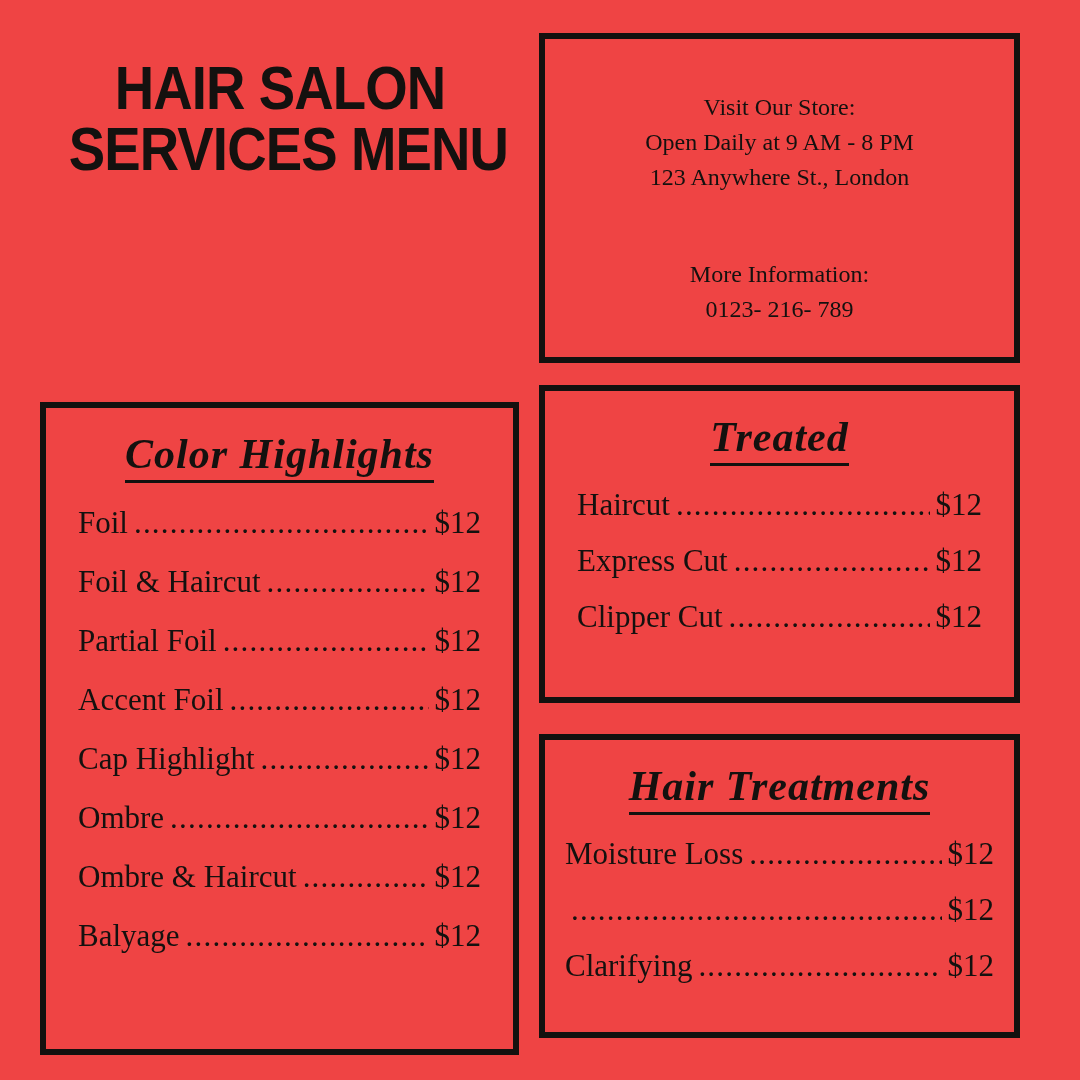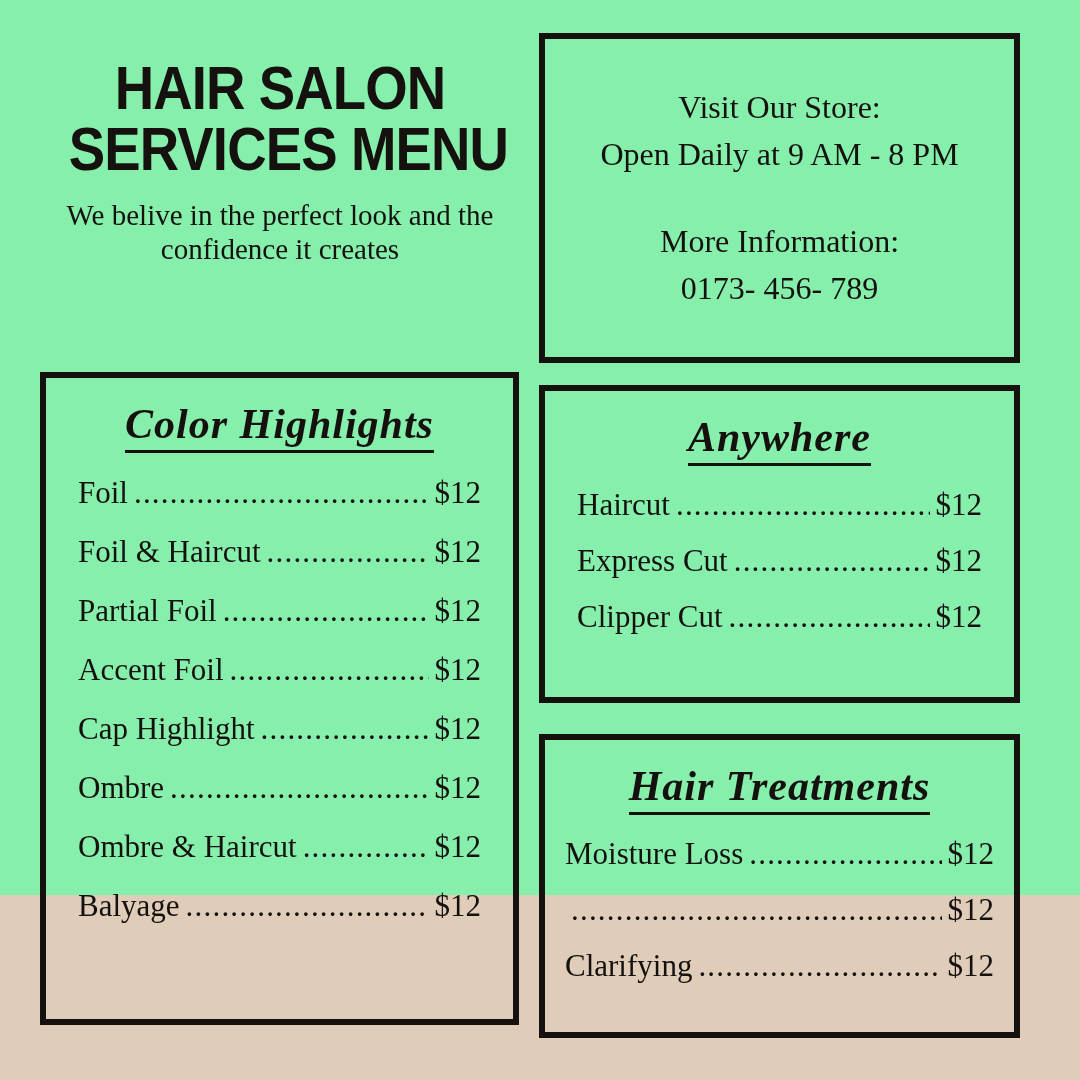--- a/index.html
+++ b/index.html
@@ -7,22 +7,22 @@
     width: 1080px;
     height: 1080px;
     background: #e0cdb9;
     font-family: "Liberation Serif", serif;
     color: #14110f;
     overflow: hidden;
   }
   .page {
     position: relative;
     width: 1080px;
-    height: 895px;
-    background: #86efac;
+    height: 1080px;
+    background: #ef4444;
   }
 
   
   .header-left {
     position: absolute;
     left: 40px;
     top: 58px;
     width: 480px;
     text-align: center;
   }
@@ -53,29 +53,29 @@
     width: 481px;
     height: 330px;
     border: 6px solid #14110f;
     display: flex;
     flex-direction: column;
     align-items: center;
     justify-content: center;
     text-align: center;
     padding: 10px 14px;
   }
-  .info-box .blk { font-size: 32px; line-height: 1.47; }
+  .info-box .blk { font-size: 24px; line-height: 1.47; margin-top: 21px; }
   .info-box .gap { height: 40px; }
 
   
   .card {
     position: absolute;
     border: 6px solid #14110f;
   }
-  .card-color { left: 40px; top: 372px; width: 479px; height: 653px; }
+  .card-color { left: 40px; top: 402px; width: 479px; height: 653px; }
   .card-haircuts { left: 539px; top: 385px; width: 481px; height: 318px; }
   .card-treatments { left: 539px; top: 734px; width: 481px; height: 304px; }
 
   .card-title {
     text-align: center;
     font-family: "Liberation Serif", serif;
     font-style: italic;
     font-weight: 700;
     font-size: 42px;
     letter-spacing: 1px;
@@ -117,32 +117,32 @@
 </head>
 <body>
 
 <div class="page">
 
   <div class="header-left">
     <div class="title">
       <span>HAIR SALON</span>
       <span class="line2">SERVICES MENU</span>
     </div>
-    <div class="tagline">We belive in the perfect look and the confidence it creates</div>
   </div>
 
   <div class="info-box">
     <div class="blk">
       <div>Visit Our Store:</div>
       <div>Open Daily at 9 AM - 8 PM</div>
+      <div>123 Anywhere St., London</div>
     </div>
     <div class="gap"></div>
     <div class="blk">
       <div>More Information:</div>
-      <div>0173- 456- 789</div>
+      <div>0123- 216- 789</div>
     </div>
   </div>
 
   <div class="card card-color">
     <div class="card-title">
       <span>Color Highlights</span>
     </div>
     <div class="items">
       <div class="item">
         <span class="name">Foil</span>
@@ -182,21 +182,21 @@
       <div class="item">
         <span class="name">Balyage</span>
         <span class="dots">..................................................</span>
         <span class="price">$12</span>
       </div>
     </div>
   </div>
 
   <div class="card card-haircuts">
     <div class="card-title">
-      <span>Anywhere</span>
+      <span>Treated</span>
     </div>
     <div class="items">
       <div class="item">
         <span class="name">Haircut</span>
         <span class="dots">..................................................</span>
         <span class="price">$12</span>
       </div>
       <div class="item">
         <span class="name">Express Cut</span>
         <span class="dots">..................................................</span>

